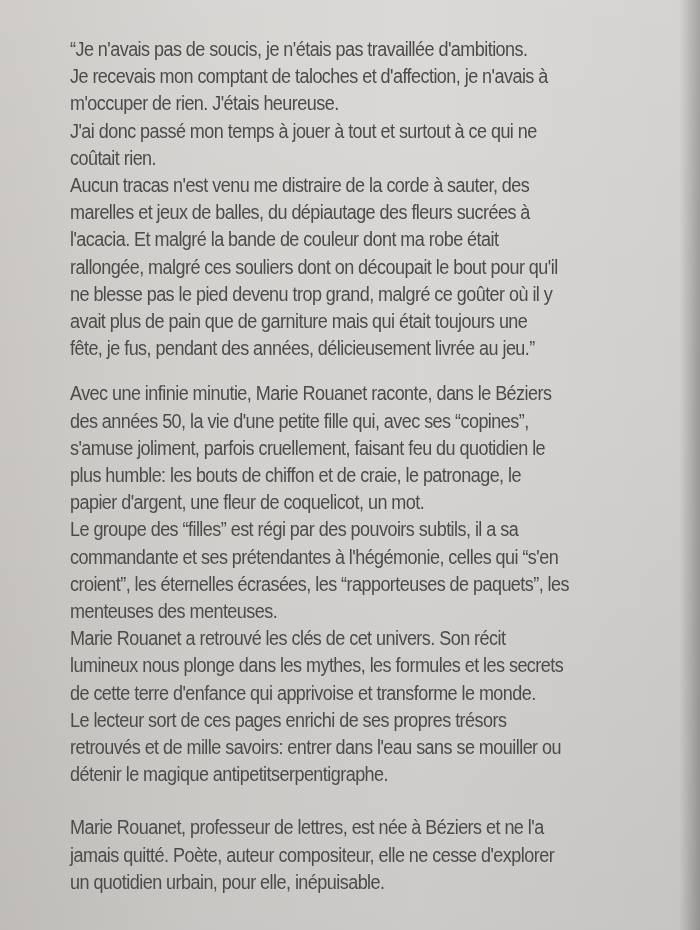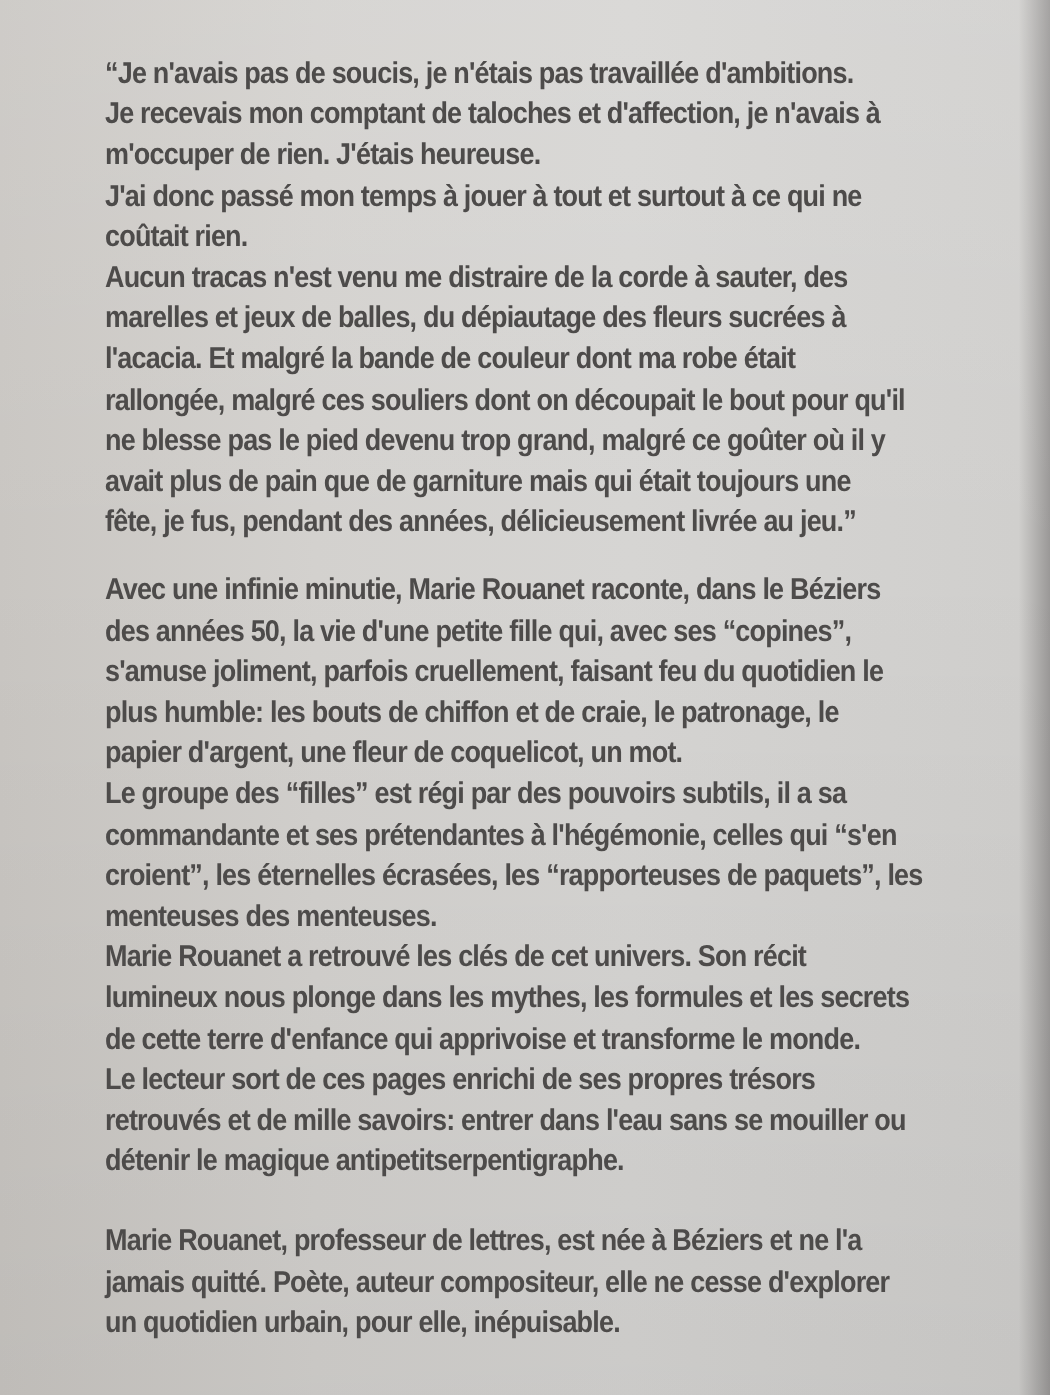--- a/index.html
+++ b/index.html
@@ -12,21 +12,20 @@
       overflow: hidden;
       background: linear-gradient(90deg, #c9c6c2 0%, #d3d1ce 30%, #d6d5d3 60%, #d0cfcd 97%, #9a9897 100%);
       position: relative;
     }
     .page {
       position: absolute;
       left: 0; top: 0;
       width: 700px; height: 930px;
       background:
         linear-gradient(180deg, rgba(255,255,255,0.10) 0%, rgba(255,255,255,0.0) 40%, rgba(0,0,0,0.05) 100%);
-      font-weight: bold;
     }
     .text-block {
       position: absolute;
       left: 70px;
       top: 36px;
       width: 610px;
       font-family: "Liberation Sans", sans-serif;
       font-size: 20px;
       line-height: 27.2px;
       color: #4d4b4a;

